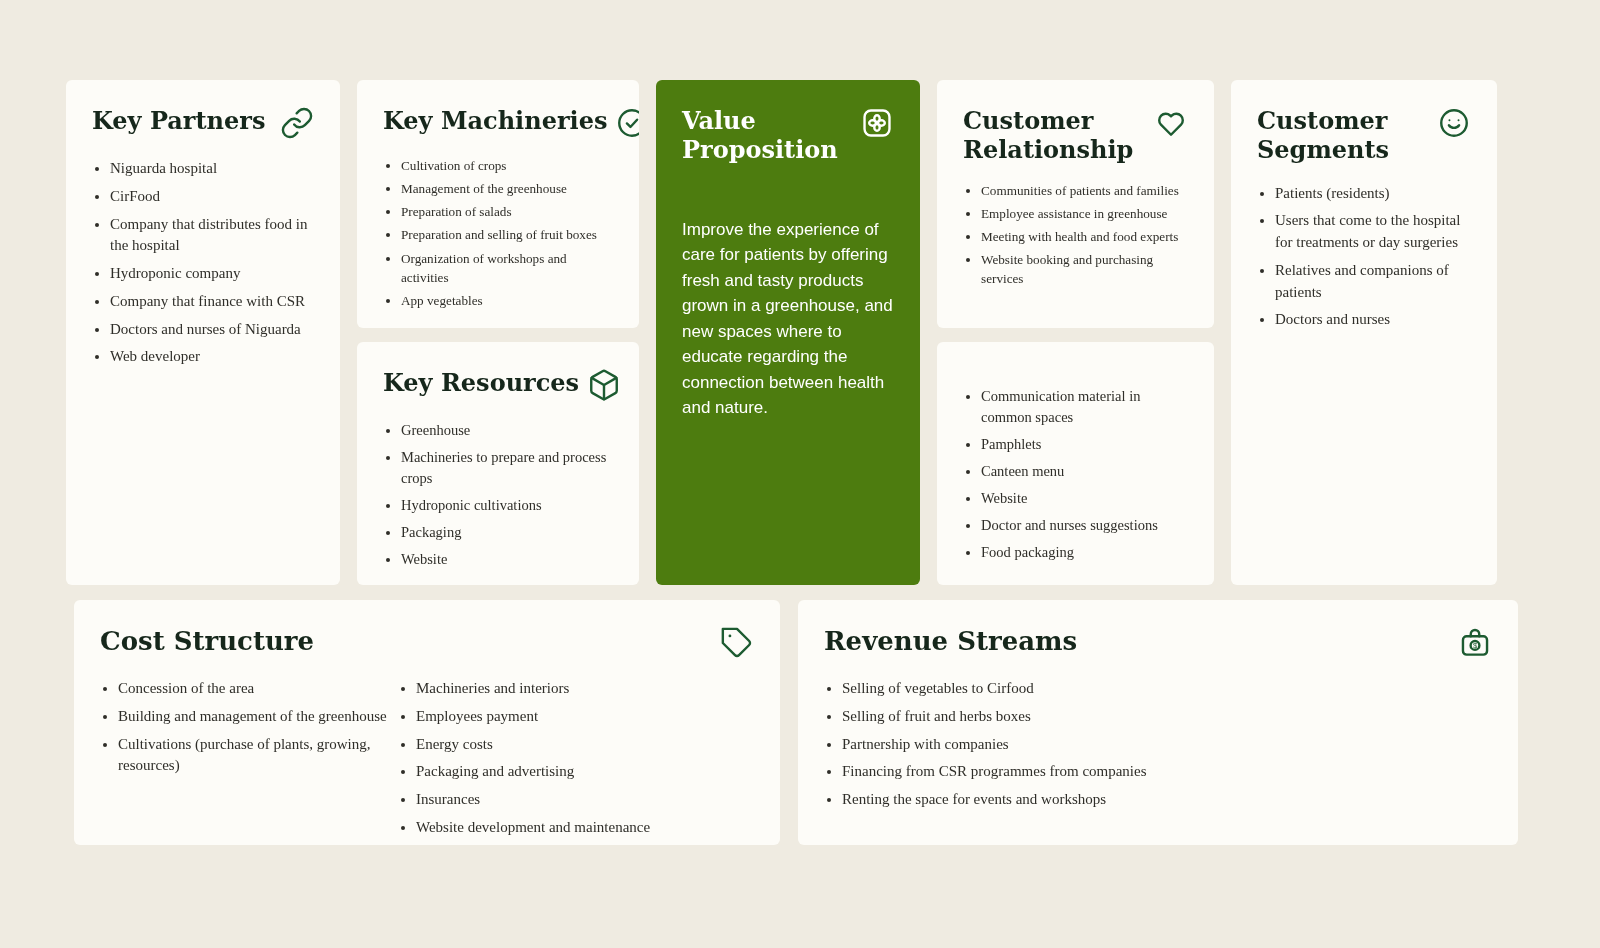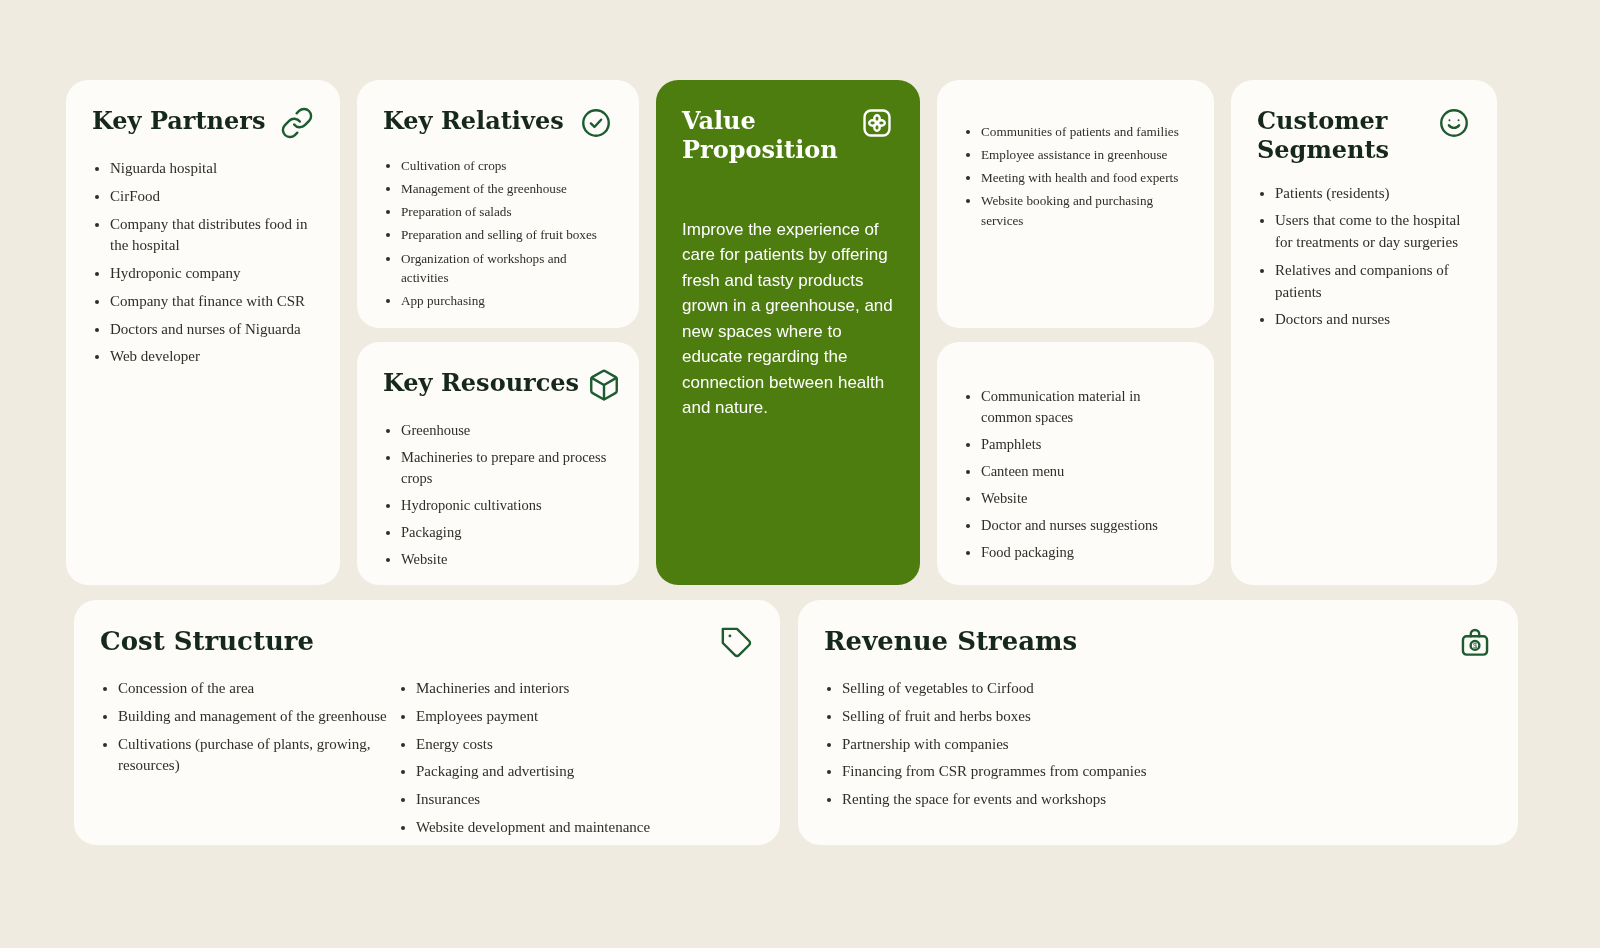--- a/index.html
+++ b/index.html
@@ -20,21 +20,21 @@
   .grid-bottom{
     position:absolute;left:66px;top:600px;
     display:grid;
     grid-template-columns:706px 720px;
     grid-template-rows:245px;
     gap:18px;
     padding-left:8px;
   }
   .card{
     background:#FDFCF8;
-    border-radius:22px;
+    border-radius:6px;
     padding:26px 26px 22px 26px;
     box-sizing:border-box;
     overflow:hidden;
   }
   .span2{grid-row:1 / span 2;}
   .card-head{
     display:flex;justify-content:space-between;align-items:flex-start;gap:8px;
   }
   .card-title{
     font-family:"DejaVu Serif","Liberation Serif",serif;
@@ -102,55 +102,63 @@
         <li>Company that distributes food in the hospital</li>
         <li>Hydroponic company</li>
         <li>Company that finance with CSR</li>
         <li>Doctors and nurses of Niguarda</li>
         <li>Web developer</li>
       </ul>
   </div>
 
   <div class="card">
     <div class="card-head">
-      <h2 class="card-title nowrap">Key Relatives</h2>
+      <h2 class="card-title nowrap">Key Machineries</h2>
       <span class="icon">
         <svg viewBox="0 0 24 24" fill="none" stroke="currentColor" stroke-width="1.7" stroke-linecap="round" stroke-linejoin="round">
           <circle cx="12" cy="12" r="9"></circle>
           <polyline points="8.4 12.3 10.9 14.8 15.6 9.7"></polyline>
         </svg>
       </span>
     </div>
     <ul class="blist list-sm">
         <li>Cultivation of crops</li>
         <li>Management of the greenhouse</li>
         <li>Preparation of salads</li>
         <li>Preparation and selling of fruit boxes</li>
         <li>Organization of workshops and activities</li>
-        <li>App purchasing</li>
+        <li>App vegetables</li>
       </ul>
   </div>
 
   <div class="card vp span2">
     <div class="card-head">
       <h2 class="card-title">Value Proposition</h2>
       <span class="icon">
         <svg viewBox="0 0 24 24" fill="none" stroke="currentColor" stroke-width="1.7" stroke-linecap="round" stroke-linejoin="round">
           <rect x="3.2" y="3.2" width="17.6" height="17.6" rx="4.5"></rect>
           <ellipse cx="12" cy="8.9" rx="1.9" ry="2.4"></ellipse>
           <ellipse cx="12" cy="15.1" rx="1.9" ry="2.4"></ellipse>
           <ellipse cx="8.9" cy="12" rx="2.4" ry="1.9"></ellipse>
           <ellipse cx="15.1" cy="12" rx="2.4" ry="1.9"></ellipse>
         </svg>
       </span>
     </div>
     <div class="vp-text">Improve the experience of care for patients by offering fresh and tasty products grown in a greenhouse, and new spaces where to educate regarding the connection between health and nature.</div>
   </div>
 
   <div class="card">
+    <div class="card-head">
+      <h2 class="card-title">Customer Relationship</h2>
+      <span class="icon">
+        <svg viewBox="0 0 24 24" fill="none" stroke="currentColor" stroke-width="1.7" stroke-linecap="round" stroke-linejoin="round">
+          <path d="M12 20.3l-7.1-7.1a4.6 4.6 0 0 1 6.5-6.5l.6.6.6-.6a4.6 4.6 0 0 1 6.5 6.5z"></path>
+        </svg>
+      </span>
+    </div>
     <ul class="blist list-sm">
         <li>Communities of patients and families</li>
         <li>Employee assistance in greenhouse</li>
         <li>Meeting with health and food experts</li>
         <li>Website booking and purchasing services</li>
       </ul>
   </div>
 
   <div class="card span2">
     <div class="card-head">

